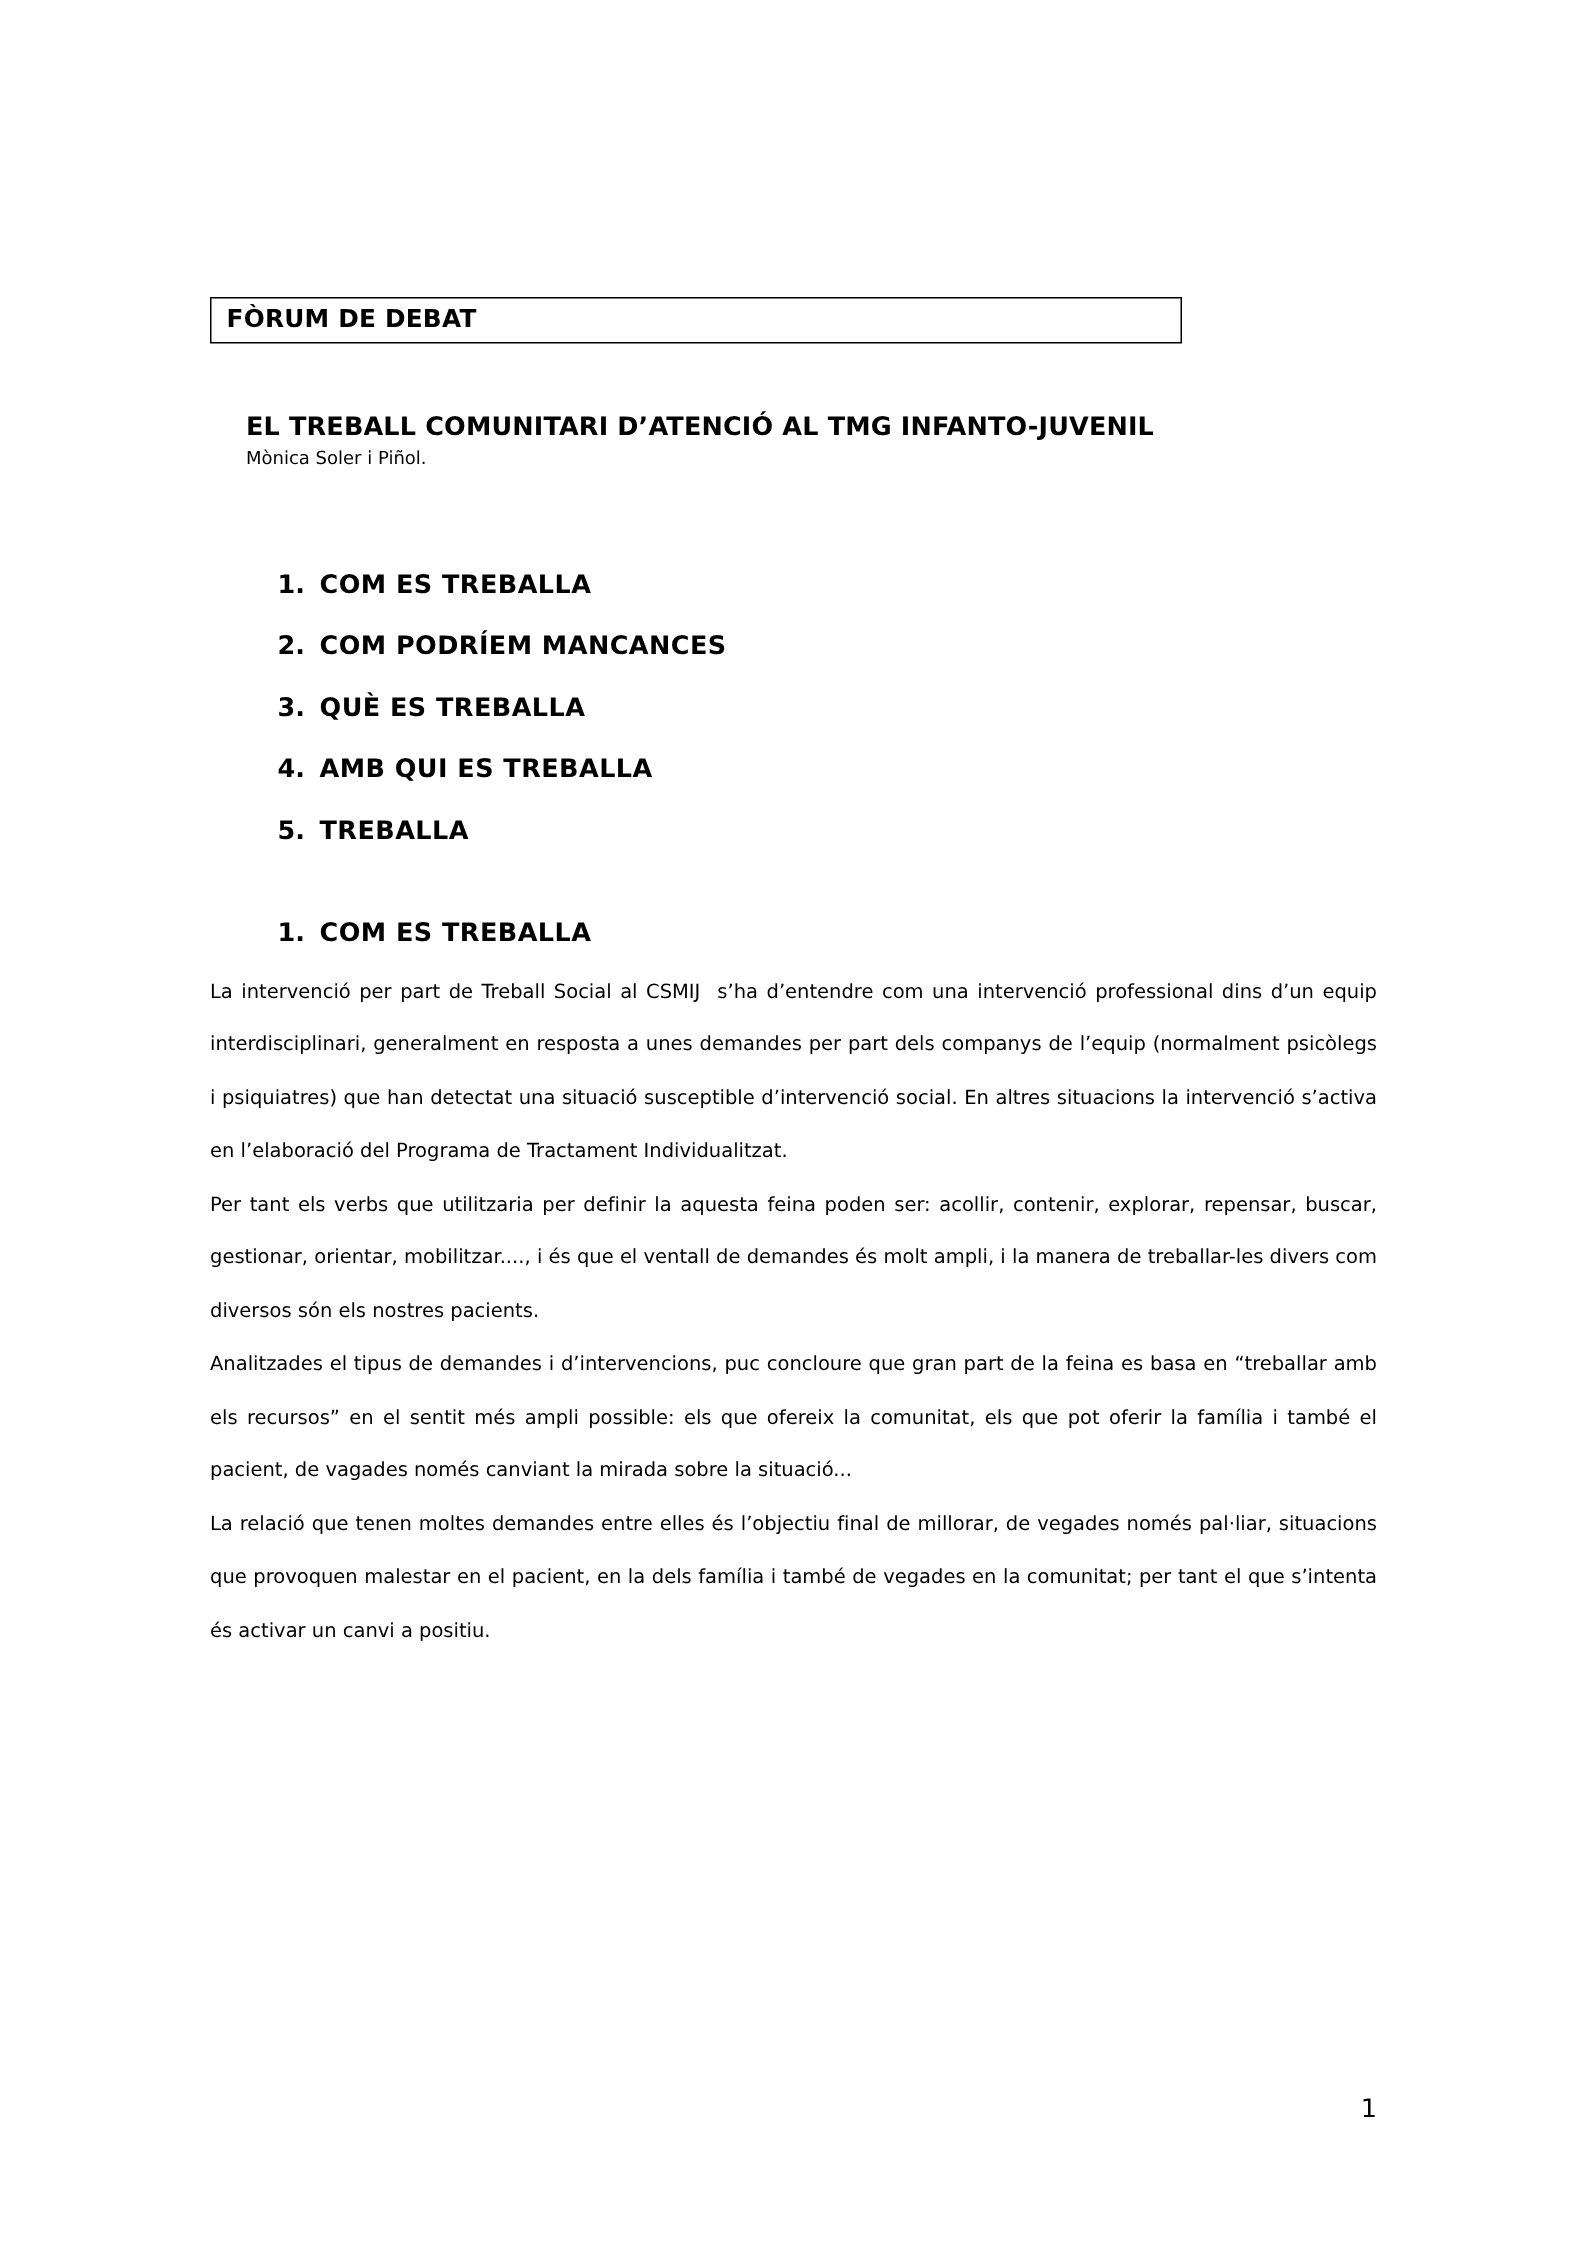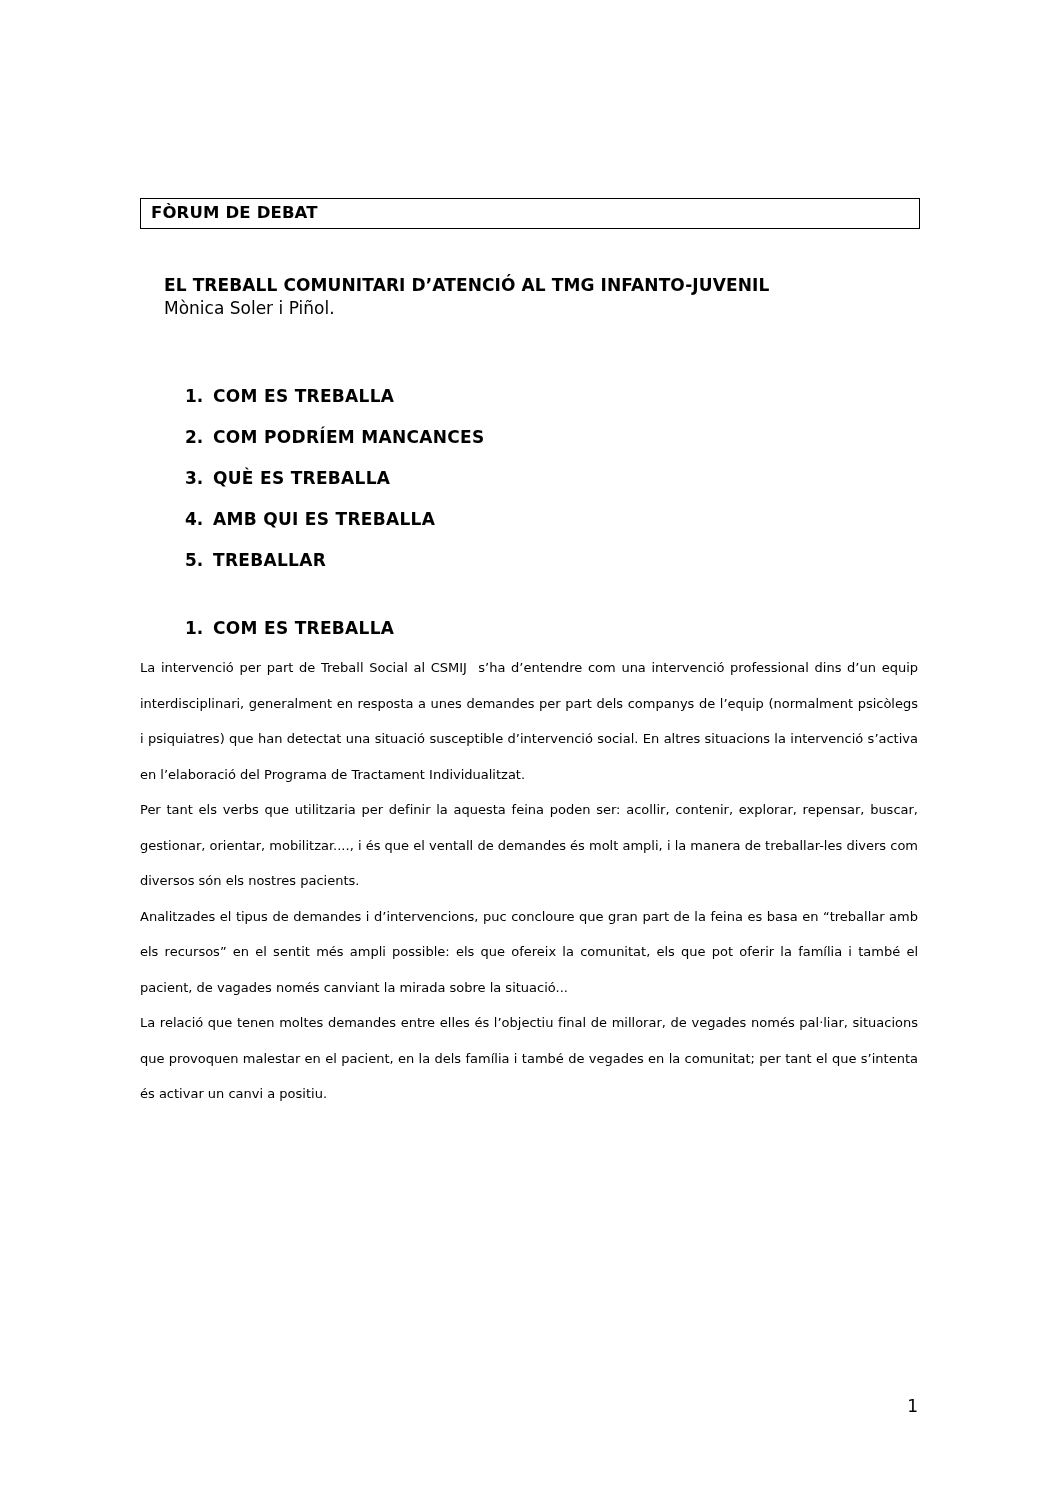--- a/index.html
+++ b/index.html
@@ -24,21 +24,21 @@
     position: absolute;
     left: 140px;
     top: 198px;
     width: 778px;
   }
 
   
   .header-box {
     border: 1.6px solid #000000;
     box-sizing: border-box;
-    width: 780px;
+    width: 648px;
     height: 31px;
     display: flex;
     align-items: center;
     padding-left: 10px;
   }
   .header-box .header-title {
     font-weight: bold;
     font-size: 16.5px;
     letter-spacing: 0.15px;
     line-height: 1;
@@ -50,21 +50,21 @@
     margin-left: 24px;
   }
   .doc-title-line {
     font-weight: bold;
     font-size: 17px;
     line-height: 1.32;
     letter-spacing: 0.1px;
     white-space: nowrap;
   }
   .author {
-    font-size: 17px;
+    font-size: 12px;
     line-height: 1.35;
     margin-top: 1px;
     font-weight: normal;
   }
 
   
   .toc {
     margin: 0;
     padding: 0;
     list-style: none;
@@ -153,21 +153,21 @@
       <li>
         <span class="num">3.</span>
         <span class="txt">QUÈ ES TREBALLA</span>
       </li>
       <li>
         <span class="num">4.</span>
         <span class="txt">AMB QUI ES TREBALLA</span>
       </li>
       <li>
         <span class="num">5.</span>
-        <span class="txt">TREBALLAR</span>
+        <span class="txt">TREBALLA</span>
       </li>
     </ol>
 
     <div class="section-heading">
       <span class="num">1.</span>
       <span class="txt">COM ES TREBALLA</span>
     </div>
 
     <p class="body-par">La intervenció per part de Treball Social al CSMIJ  s’ha d’entendre com una intervenció professional dins d’un equip interdisciplinari, generalment en resposta a unes demandes per part dels companys de l’equip (normalment psicòlegs i psiquiatres) que han detectat una situació susceptible d’intervenció social. En altres situacions la intervenció s’activa en l’elaboració del Programa de Tractament Individualitzat.</p>
     <p class="body-par">Per tant els verbs que utilitzaria per definir la aquesta feina poden ser: acollir, contenir, explorar, repensar, buscar, gestionar, orientar, mobilitzar...., i és que el ventall de demandes és molt ampli, i la manera de treballar-les divers com diversos són els nostres pacients.</p>

